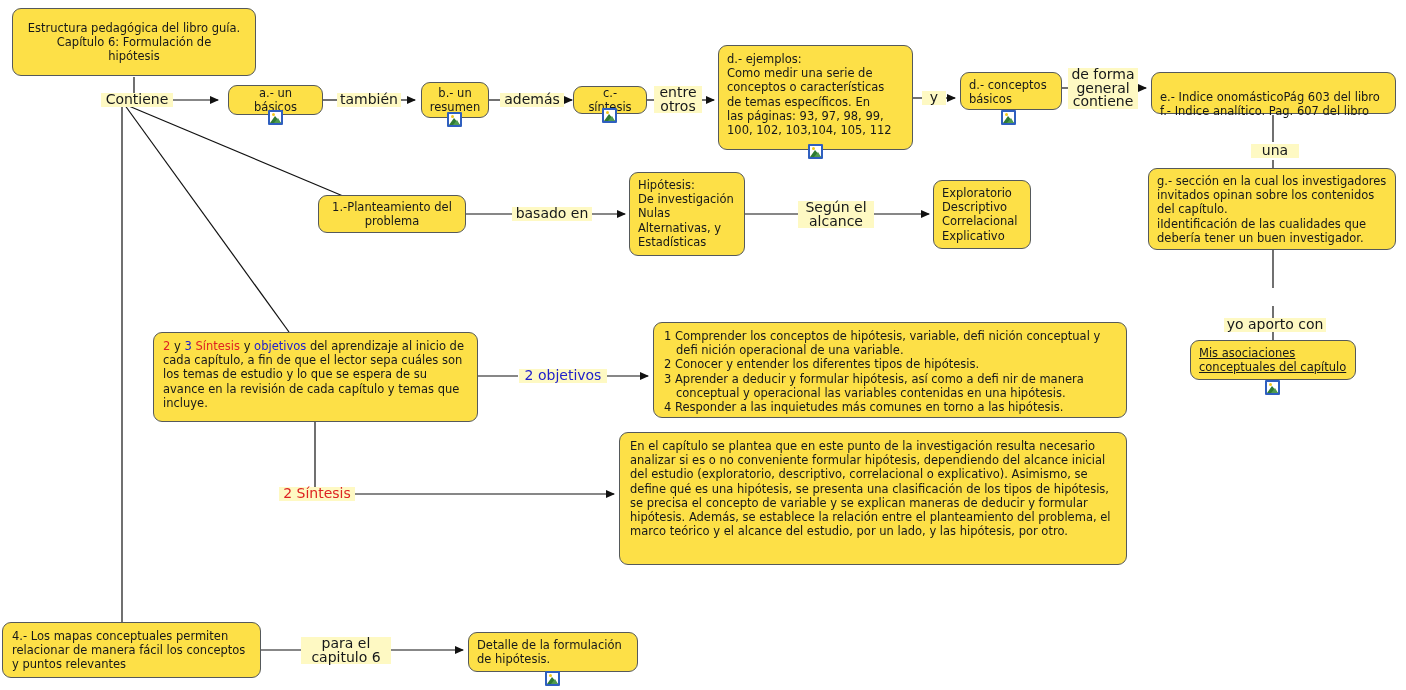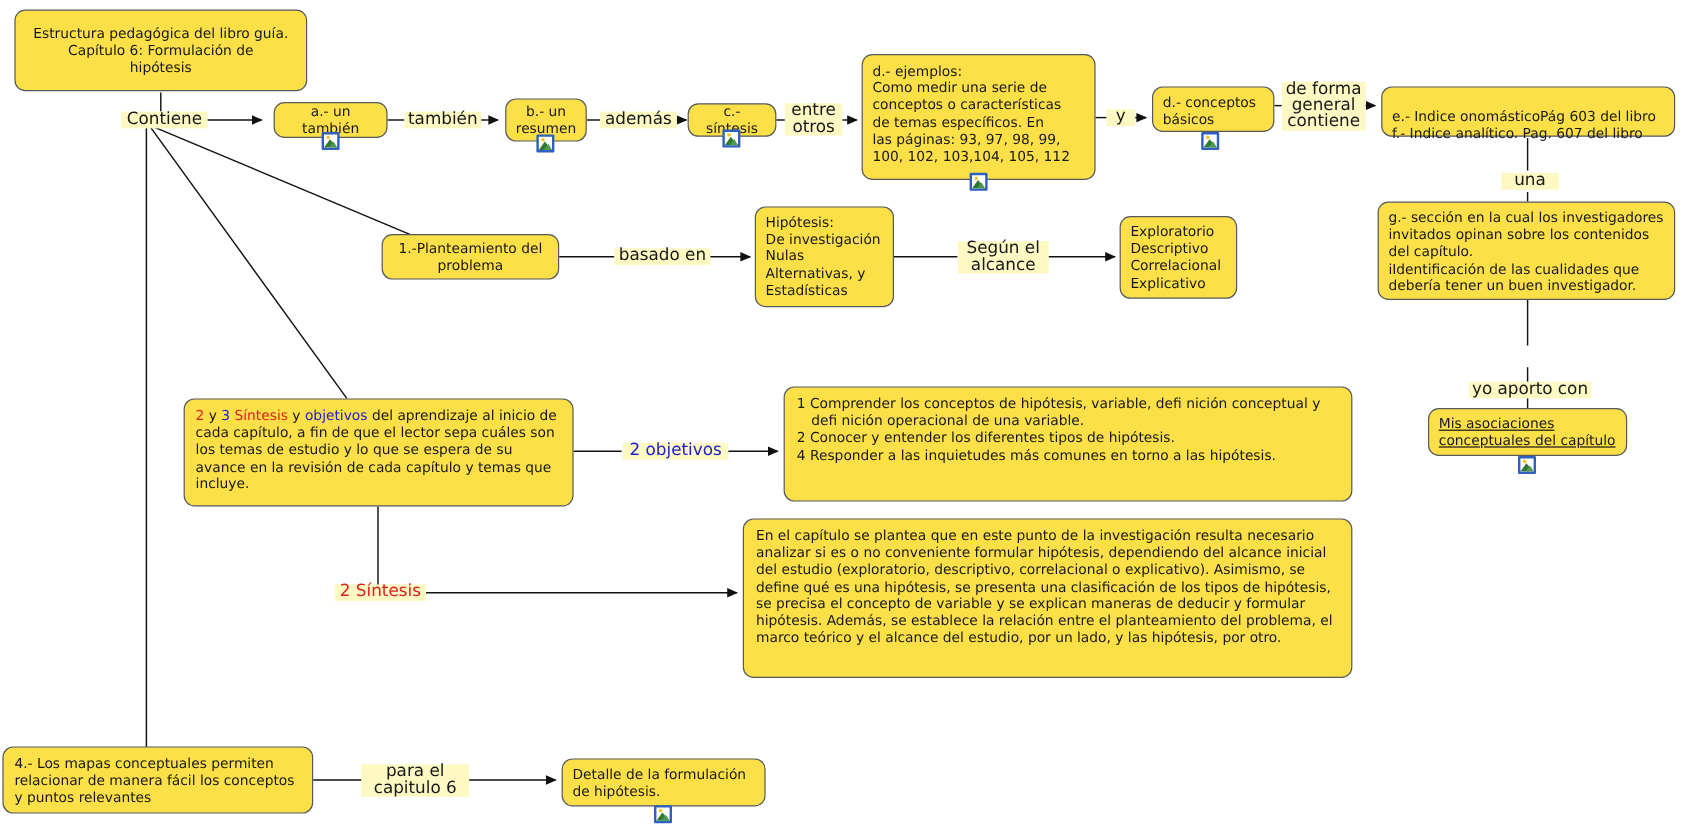--- a/index.html
+++ b/index.html
@@ -129,21 +129,21 @@
 
   <div class="node center" style="left:12px;top:8px;width:244px;height:68px;display:flex;align-items:center;justify-content:center;">
     <span class="txt">Estructura pedagógica del libro guía.
 Capítulo 6: Formulación de
 hipótesis</span>
   </div>
 
   <div class="edgelabel" style="left:101px;top:93px;width:68px;">Contiene</div>
 
   <div class="node center" style="left:228px;top:85px;width:95px;height:30px;display:flex;align-items:center;justify-content:center;">
-    <span class="txt">a.- un también</span>
+    <span class="txt">a.- un básicos</span>
   </div>
   <div class="imgicon" style="left:268px;top:110px;">
     <span class="sky"></span>
     <span class="sun"></span>
     <span class="hill"></span>
     <span class="hill2"></span>
   </div>
 
   <div class="edgelabel" style="left:337px;top:93px;width:60px;">también</div>
 
@@ -260,20 +260,21 @@
 
   <div class="node" style="left:153px;top:332px;width:325px;height:90px;padding:6px 9px;">
     <span><span class="c-red">2</span><span> y </span><span class="c-blue">3</span><span class="c-red">  Síntesis</span><span> y </span><span class="c-blue">objetivos</span><span> del aprendizaje al inicio de cada capítulo, a fin de que el lector sepa cuáles son los temas de estudio y lo que se espera de su avance en la revisión de cada capítulo y temas que incluye.</span></span>
   </div>
 
   <div class="edgelabel blue" style="left:519px;top:369px;width:84px;">2 objetivos</div>
 
   <div class="node" style="left:653px;top:322px;width:474px;height:96px;padding:6px 10px;">
     <span class="hang">1 Comprender los conceptos de hipótesis, variable, defi nición conceptual y defi nición operacional de una variable.</span>
     <span class="hang">2 Conocer y entender los diferentes tipos de hipótesis.</span>
+    <span class="hang">3 Aprender a deducir y formular hipótesis, así como a defi nir de manera conceptual y operacional las variables contenidas en una hipótesis.</span>
     <span class="hang">4 Responder a las inquietudes más comunes en torno a las hipótesis.</span>
   </div>
 
   <div class="edgelabel red" style="left:279px;top:487px;width:72px;">2 Síntesis</div>
 
   <div class="node" style="left:619px;top:432px;width:508px;height:133px;padding:6px 10px;">
     <span class="txt">En el capítulo se plantea que en este punto de la investigación resulta necesario analizar si es o no conveniente formular hipótesis, dependiendo del alcance inicial del estudio (exploratorio, descriptivo, correlacional o explicativo). Asimismo, se define qué es una hipótesis, se presenta una clasificación de los tipos de hipótesis, se precisa el concepto de variable y se explican maneras de deducir y formular hipótesis. Además, se establece la relación entre el planteamiento del problema, el marco teórico y el alcance del estudio, por un lado, y las hipótesis, por otro.</span>
   </div>
 
   <div class="node" style="left:2px;top:622px;width:259px;height:56px;padding:6px 9px;">

